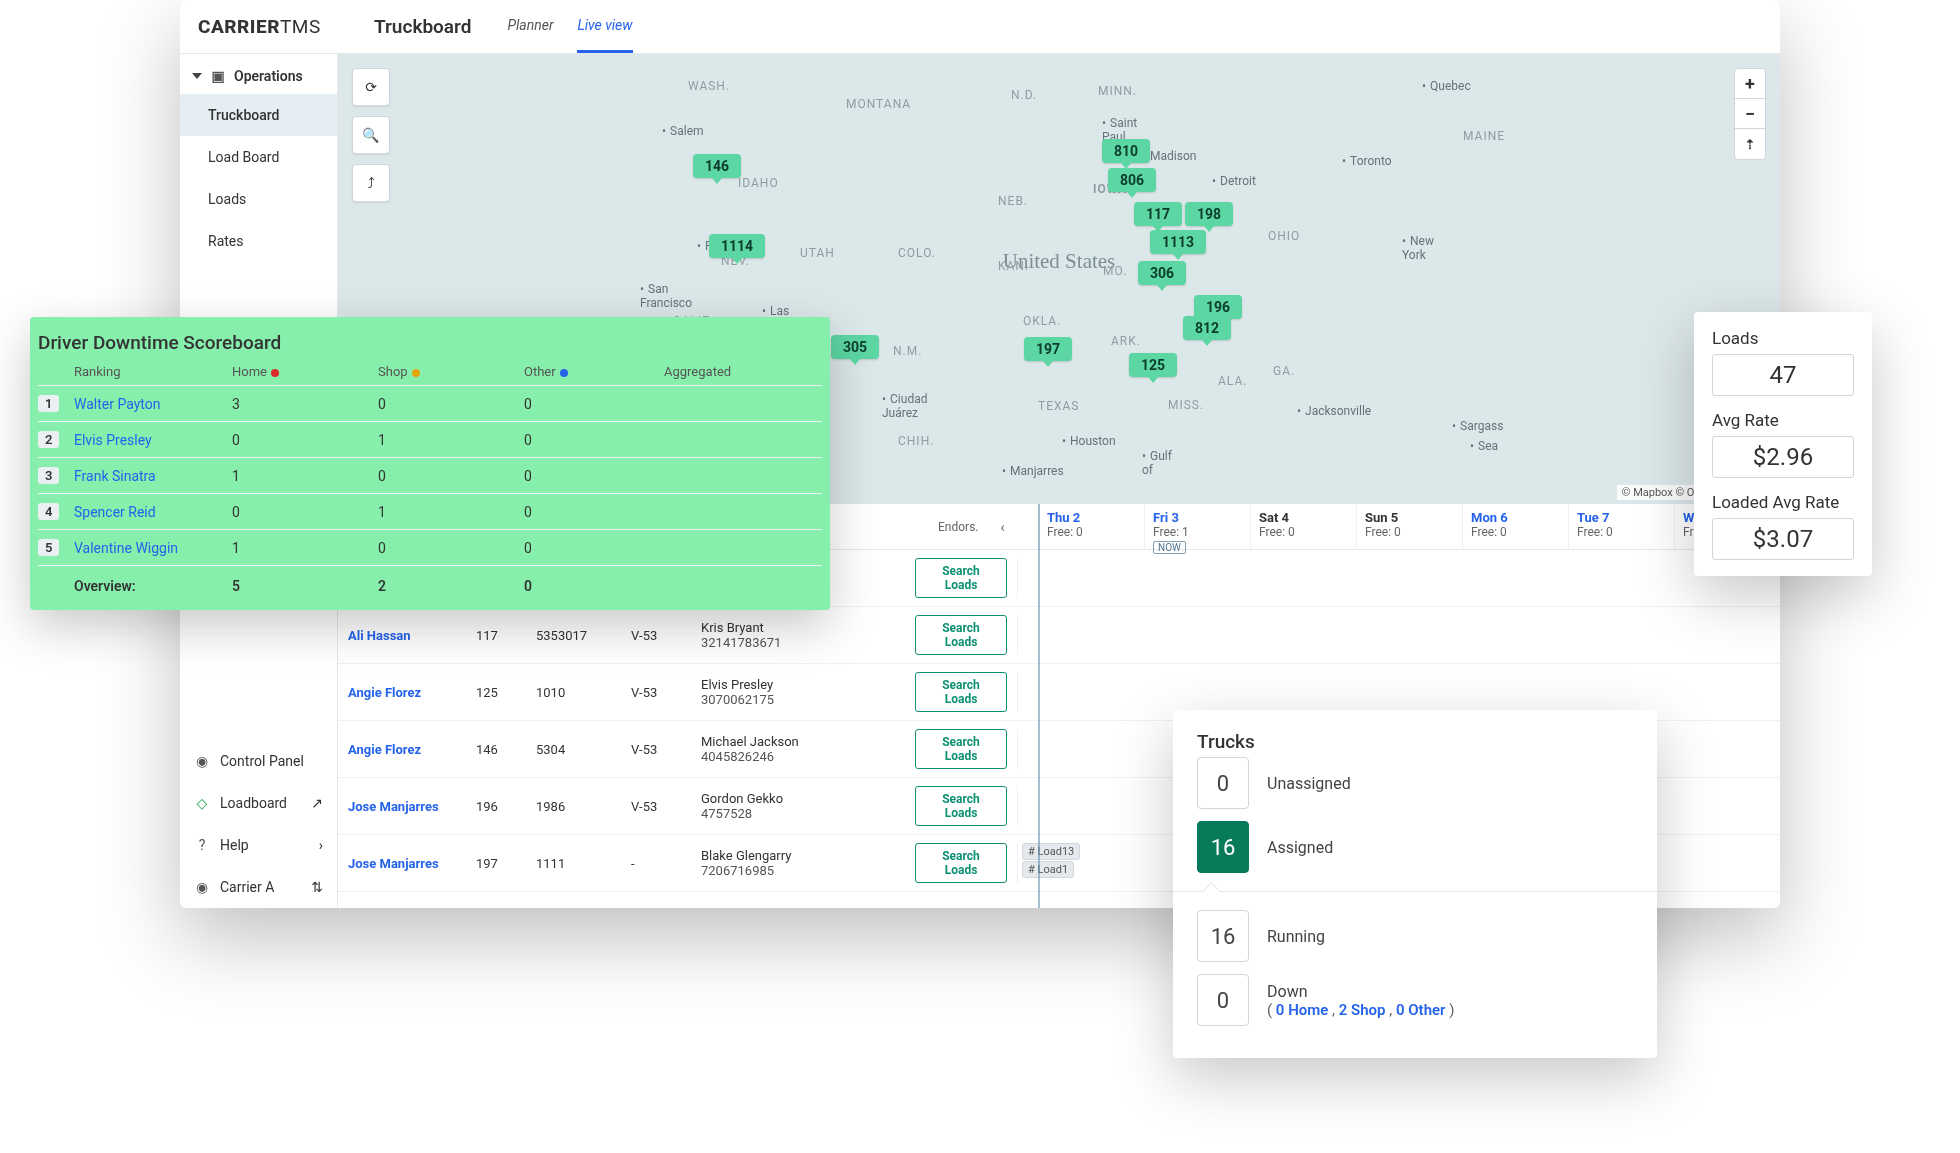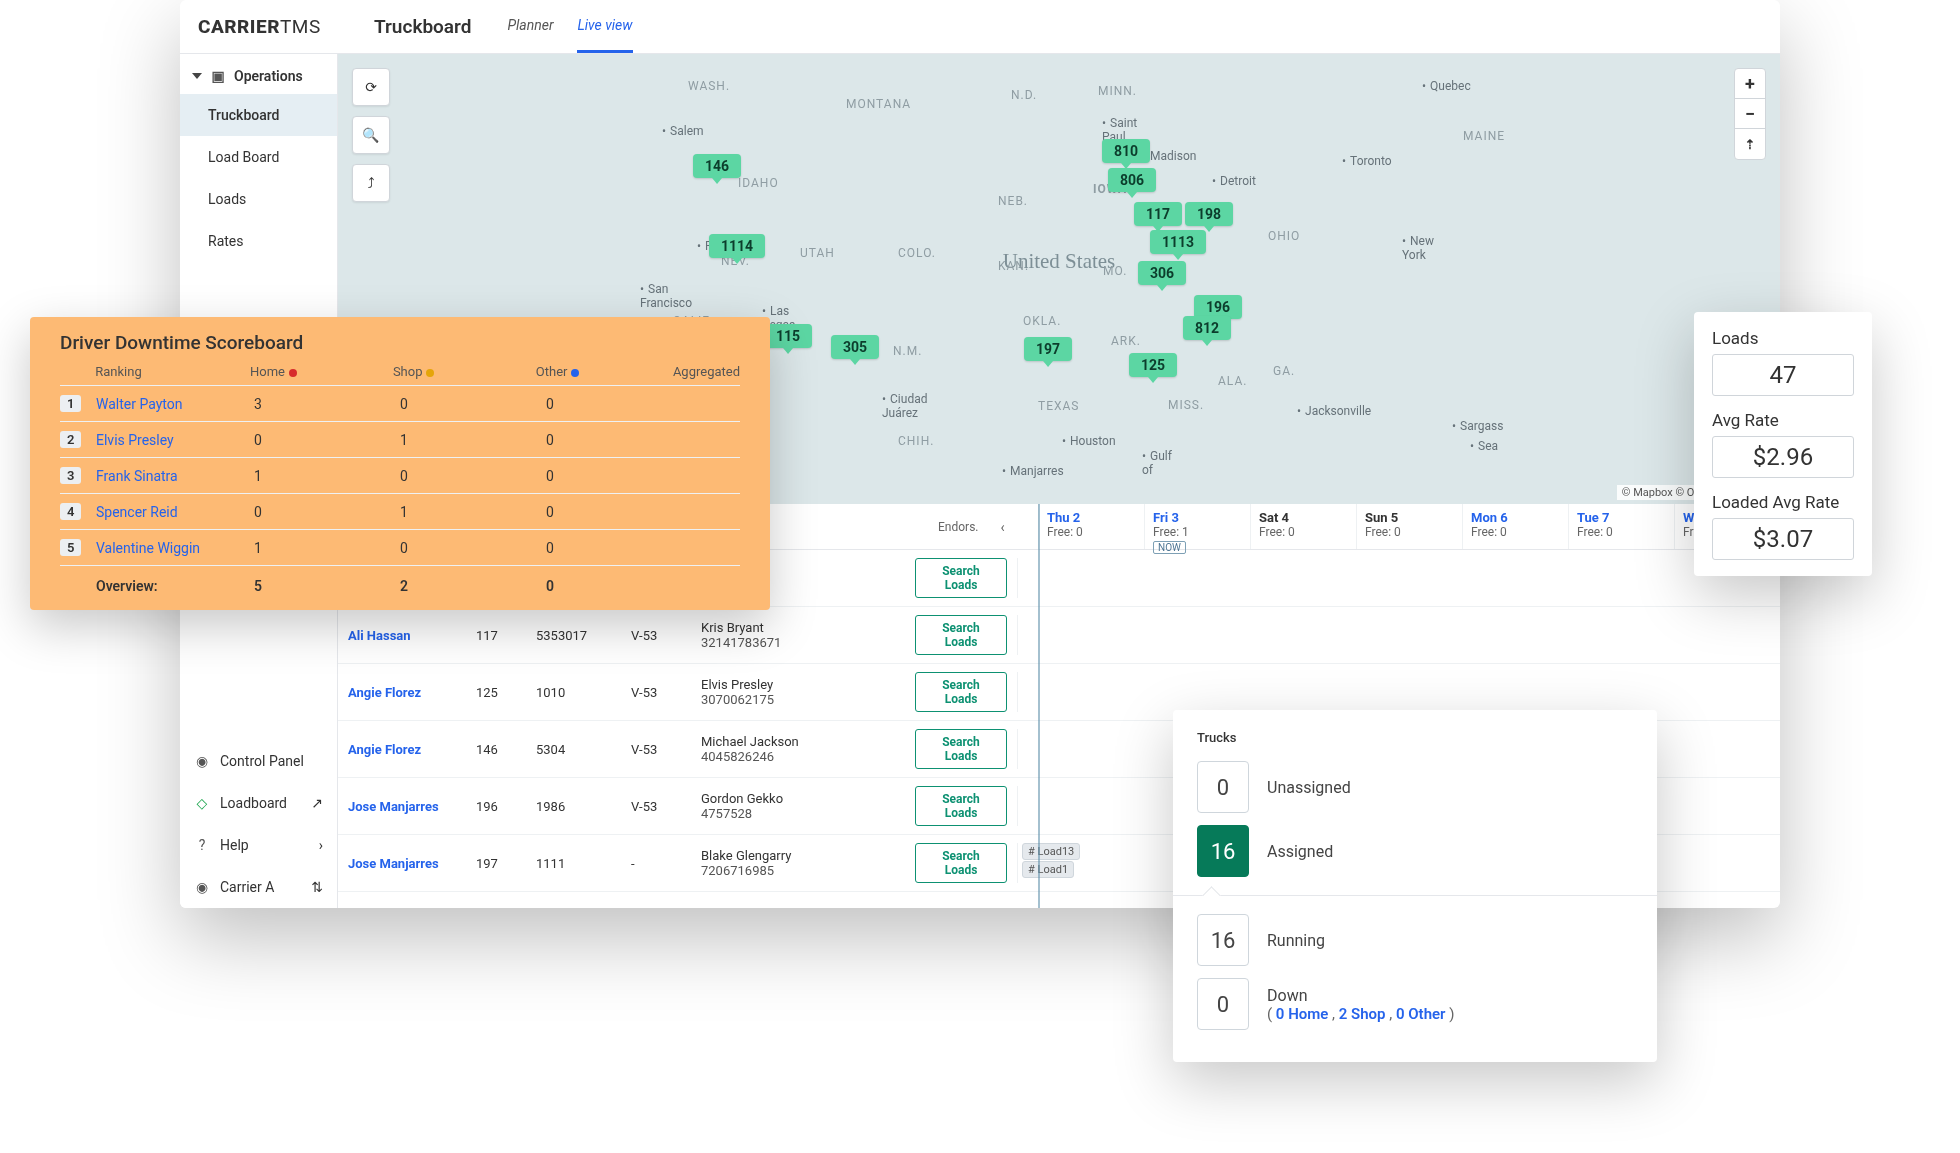--- a/index.html
+++ b/index.html
@@ -62,41 +62,41 @@
 .c-trailer { width: 70px; }
 .c-name { width: 214px; }
 .c-name .sub { color: #555; }
 .c-action { width: 112px; }
 .search-loads-btn { border: 1.5px solid #0d9172; color: #0d9172; background: #fff; font-size: 12px; font-weight: 700; padding: 5px 10px; border-radius: 3px; cursor: pointer; }
 .c-timeline { flex: 1; position: relative; height: 40px; border-left: 1px solid #eef1f3; }
 .load-chip { position: absolute; font-size: 11px; background: #e5e9ed; color: #555; padding: 1px 5px; border-radius: 3px; border: 1px solid #cfd6dc; }
 .now-line { position: absolute; left: 858px; top: 504px; bottom: 0; width: 2px; background: #5a8ca8; opacity: 0.55; z-index: 2; }
 
 
-.scoreboard { position: absolute; left: 30px; top: 317px; width: 740px; background: #fdba74; box-shadow: 0 16px 48px rgba(0,0,0,0.22); border-radius: 4px; padding: 14px 30px 8px; z-index: 50; }
+.scoreboard { position: absolute; left: 30px; top: 317px; width: 800px; background: #86efac; box-shadow: 0 16px 48px rgba(0,0,0,0.22); border-radius: 4px; padding: 14px 8px 8px; z-index: 50; }
 .scoreboard h2 { font-size: 19px; font-weight: 500; margin-bottom: 10px; }
 .sb-head, .sb-row, .sb-foot { display: flex; align-items: center; font-size: 14px; }
 .sb-head { color: #555; font-size: 13px; padding-bottom: 6px; }
 .sb-row { padding: 9px 0; border-top: 1px solid #eef1f3; }
 .sb-foot { padding: 12px 0 8px; border-top: 1px solid #eef1f3; font-weight: 600; }
 .sbc-rank { width: 36px; }
 .rank-badge { display: inline-block; background: #eceff2; border-radius: 3px; padding: 1px 7px; font-size: 13px; font-weight: 600; }
 .sbc-name { width: 158px; color: #2563eb; cursor: pointer; }
 .sbc-home { width: 146px; }
 .sbc-shop { width: 146px; }
 .sbc-other { width: 140px; }
 .sbc-agg { flex: 1; }
 .dot { display: inline-block; width: 8px; height: 8px; border-radius: 50%; margin-left: 4px; vertical-align: middle; }
 .dot.red { background: #d72c2c; }
 .dot.amber { background: #e5a50a; }
 .dot.blue { background: #2563eb; }
 
 
 .trucks-panel { position: absolute; left: 1173px; top: 710px; width: 484px; background: #fff; box-shadow: 0 20px 60px rgba(0,0,0,0.22); border-radius: 4px; padding: 20px 24px; z-index: 60; }
-.trucks-panel h3 { font-size: 13px; font-weight: 500; margin-bottom: 16px; }
+.trucks-panel h3 { font-size: 19px; font-weight: 500; margin-bottom: 4px; }
 .truck-stat { display: flex; align-items: center; gap: 18px; margin-bottom: 12px; }
 .truck-count { width: 52px; height: 52px; border: 1px solid #cfd6dc; border-radius: 4px; display: flex; align-items: center; justify-content: center; font-size: 22px; font-weight: 400; color: #444; }
 .truck-count.filled { background: #067a59; color: #fff; border-color: #067a59; }
 .truck-label { font-size: 16px; color: #444; }
 .truck-sub { font-size: 15px; color: #666; }
 .truck-sub .link { color: #2563eb; font-weight: 600; cursor: pointer; }
 .truck-divider { border-top: 1px solid #e5e7eb; margin: 18px -24px; position: relative; }
 .truck-divider::after { content: ""; position: absolute; left: 32px; top: -7px; width: 12px; height: 12px; background: #fff; border-left: 1px solid #e5e7eb; border-top: 1px solid #e5e7eb; transform: rotate(45deg); }
 
 

